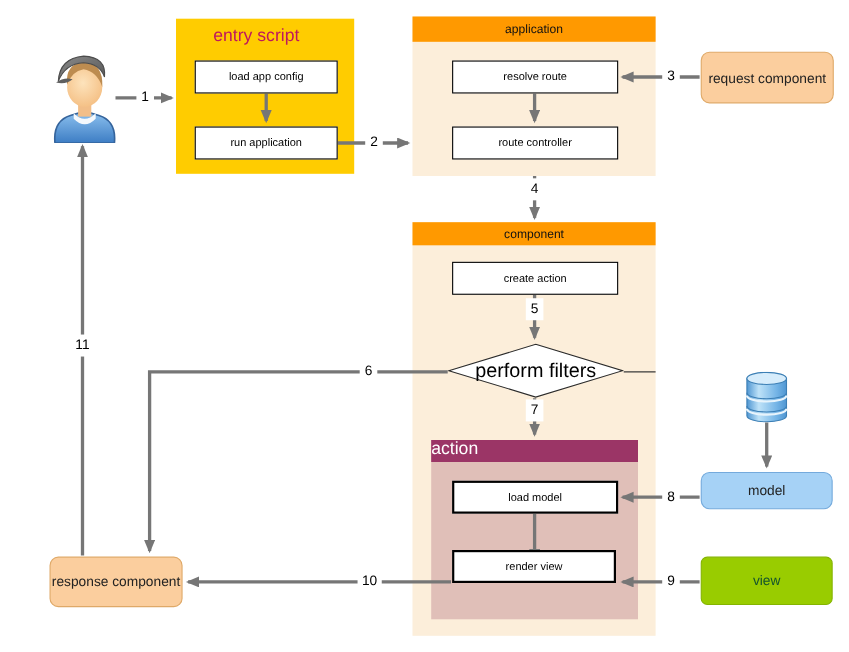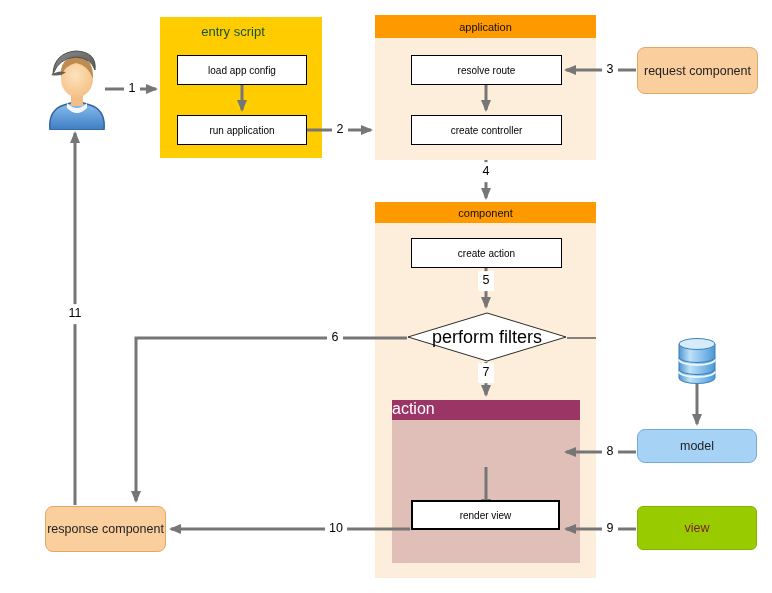--- a/index.html
+++ b/index.html
@@ -12,39 +12,39 @@
   .container{background:var(--container-cream,#FCEEDA);}
   .container .hdr{
     position:absolute;left:0;top:0;right:0;
     display:flex;align-items:center;justify-content:center;
     background:var(--header-orange,#FF9900);
     font-size:11px;color:#111;
   }
   .entrybox{background:var(--entry-yellow,#FFCC00);}
   .entrybox .etitle{
     position:absolute;left:0;top:7px;right:16px;text-align:center;
-    font-size:13px;color:#14532d;
+    font-size:16px;color:#be185d;
   }
   .actionbox{background:var(--action-pink,#E0BFB8);}
   .actionbox .hdr{background:var(--action-maroon,#9B3566);color:#ffffff;}
   
   .step{
     background:#ffffff;border:1px solid #000;
     display:flex;align-items:center;justify-content:center;
     font-size:10px;color:#000;z-index:4;
   }
   .step.thick{border-width:2px;}
   
   .cnode{
     display:flex;align-items:center;justify-content:center;
     font-size:12.5px;color:#222;border-radius:8px;z-index:2;
   }
   .peach{background:var(--component-peach,#FBCE9E);border:1.5px solid var(--component-peach-border,#DFA968);}
   .blue{background:var(--model-blue,#A6D2F6);border:1.5px solid var(--model-blue-border,#74AADC);}
-  .green{background:var(--view-green,#99CC00);border:1px solid var(--view-green-border,#84B400);color:#7f1d1d;}
+  .green{background:var(--view-green,#99CC00);border:1px solid var(--view-green-border,#84B400);color:#14532d;}
   
   .diamond{z-index:4;}
   .diamond .dlabel{
     position:absolute;inset:0;display:flex;align-items:center;justify-content:center;
     font-size:18px;color:#000;
   }
   
   .num{
     position:absolute;transform:translate(-50%,-50%);
     background:#ffffff;color:#000;font-size:12.5px;line-height:1.1;
@@ -157,22 +157,23 @@
       <polyline points="242,85 242,110" marker-end="url(#ah)"></polyline>
       <polyline points="486,85 486,110" marker-end="url(#ah)"></polyline>
       <polyline points="486,467 486,509" marker-end="url(#ah)"></polyline>
     </g>
     <line x1="567" y1="338" x2="596" y2="338" stroke="#3a3a3a" stroke-width="1.2"></line>
   </svg>
 
   <div class="abs step" style="left:177px;top:55px;width:130px;height:30px;">load app config</div>
   <div class="abs step" style="left:177px;top:115px;width:130px;height:30px;">run application</div>
   <div class="abs step" style="left:411px;top:55px;width:151px;height:30px;">resolve route</div>
-  <div class="abs step" style="left:411px;top:115px;width:151px;height:30px;">create controller</div>
+  <div class="abs step" style="left:411px;top:115px;width:151px;height:30px;">route controller</div>
   <div class="abs step" style="left:411px;top:238px;width:151px;height:30px;">create action</div>
+  <div class="abs step thick" style="left:411px;top:437px;width:151px;height:30px;">load model</div>
   <div class="abs step thick" style="left:411px;top:500px;width:149px;height:30px;">render view</div>
 
   <div class="abs diamond" style="left:407px;top:312px;width:160px;height:50px;">
     <svg width="160" height="50" viewBox="0 0 160 50" preserveAspectRatio="none">
       <polygon points="80,1 159,25 80,49 1,25" fill="#ffffff" stroke="#2b2b2b" stroke-width="1"></polygon>
     </svg>
     <div class="dlabel">perform filters</div>
   </div>
 
   <div class="num" style="left:132px;top:89px;">1</div>

